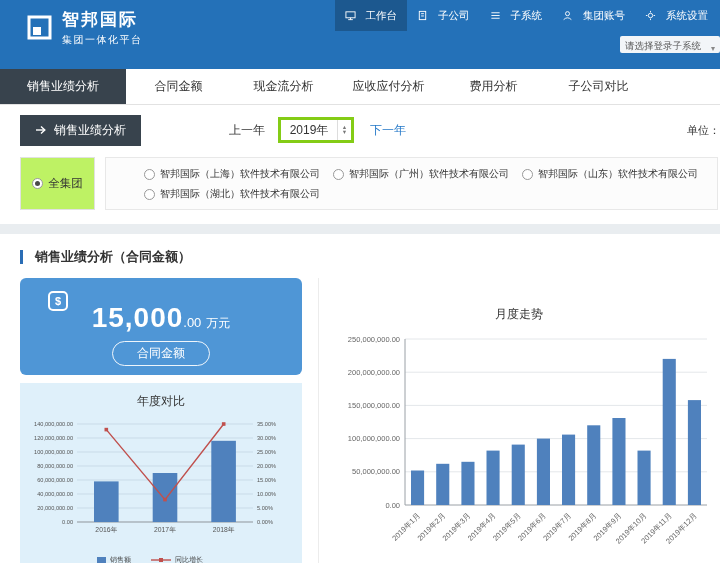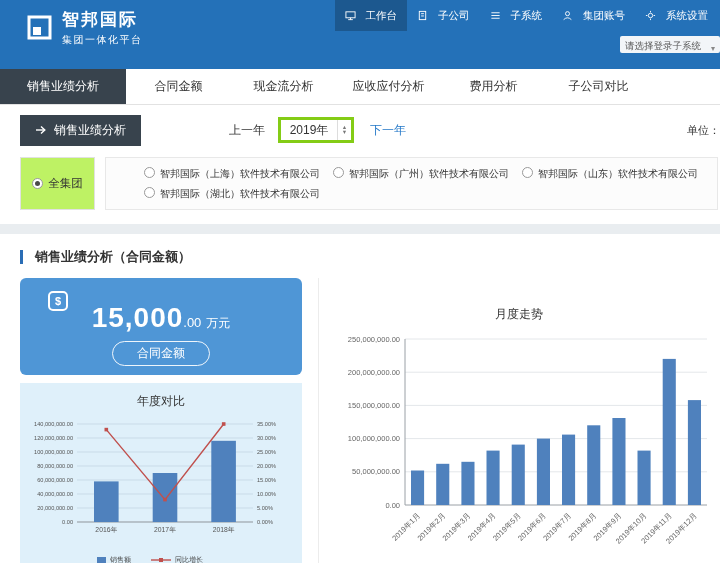--- a/index.html
+++ b/index.html
@@ -32,21 +32,21 @@
   .spinner span{font-size:5.5px;line-height:5px;color:#777;}
   .next-year{margin-left:16px;font-size:12px;color:#2478c8;cursor:pointer;}
   .unit{position:absolute;right:0;font-size:11px;color:#333;white-space:nowrap;}
   
   .filters{background:#fff;display:flex;gap:10px;padding:2px 2px 14px 20px;}
   .group-box{width:75px;min-height:50px;background:#bef264;border:1px solid #e1e1e1;
     display:flex;align-items:center;justify-content:center;gap:5px;font-size:11.5px;color:#333;cursor:pointer;}
   .company-box{flex:1;border:1px solid #e8e8e8;background:#fcfcfc;
     display:grid;grid-template-columns:repeat(3,1fr);row-gap:6px;align-content:start;
     padding:9px 6px 8px 38px;}
-  .company-item{display:flex;align-items:flex-start;gap:5px;font-size:10px;color:#333;white-space:nowrap;cursor:pointer;}
+  .company-item{display:flex;align-items:center;gap:5px;font-size:10px;color:#333;white-space:nowrap;cursor:pointer;}
   .radio{width:11px;height:11px;border:1px solid #999;border-radius:50%;background:#fff;position:relative;flex:none;}
   .radio.checked::after{content:"";position:absolute;left:2px;top:2px;width:5px;height:5px;border-radius:50%;background:#4a4a4a;}
   
   .main-panel{background:#fff;margin-top:10px;height:344px;padding:14px 8px 0 20px;}
   .section-head{display:flex;align-items:center;gap:12px;margin-bottom:12px;}
   .accent{width:3px;height:14px;background:#2a6db5;}
   .section-title{font-size:13px;font-weight:bold;color:#333;}
   .content-grid{display:flex;}
   .left-col{width:282px;flex:none;}
   .kpi-card{background:#4f96d6;border-radius:6px;height:97px;position:relative;color:#fff;padding-top:10px;margin-bottom:8px;}

